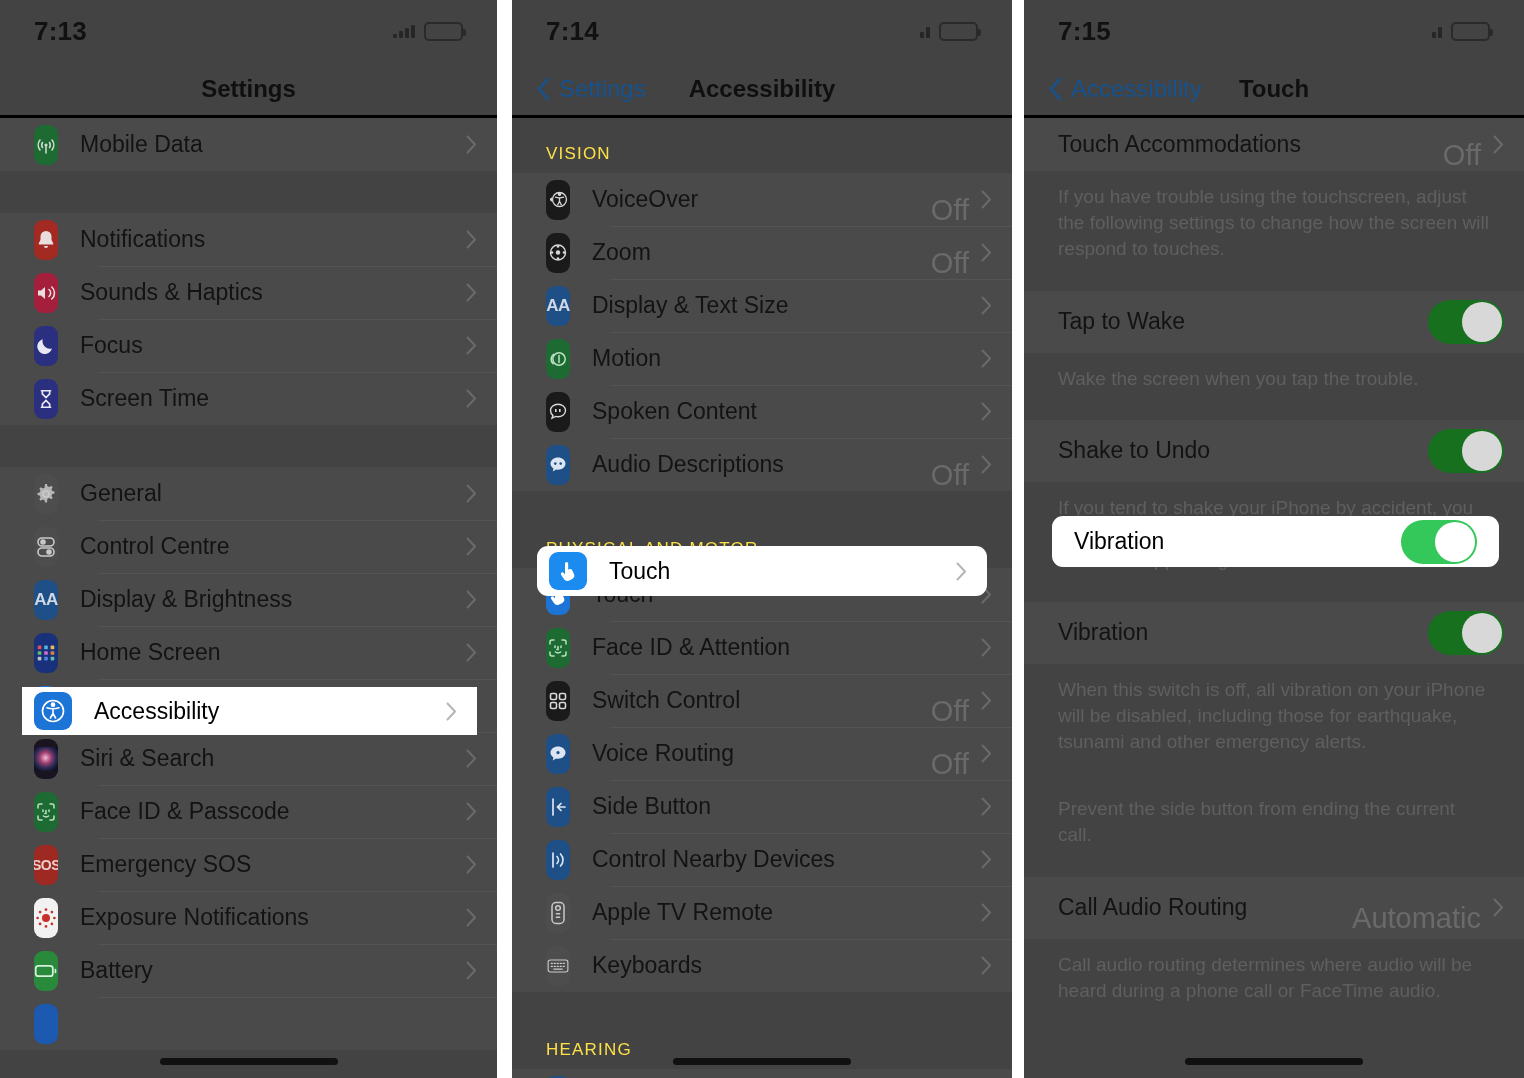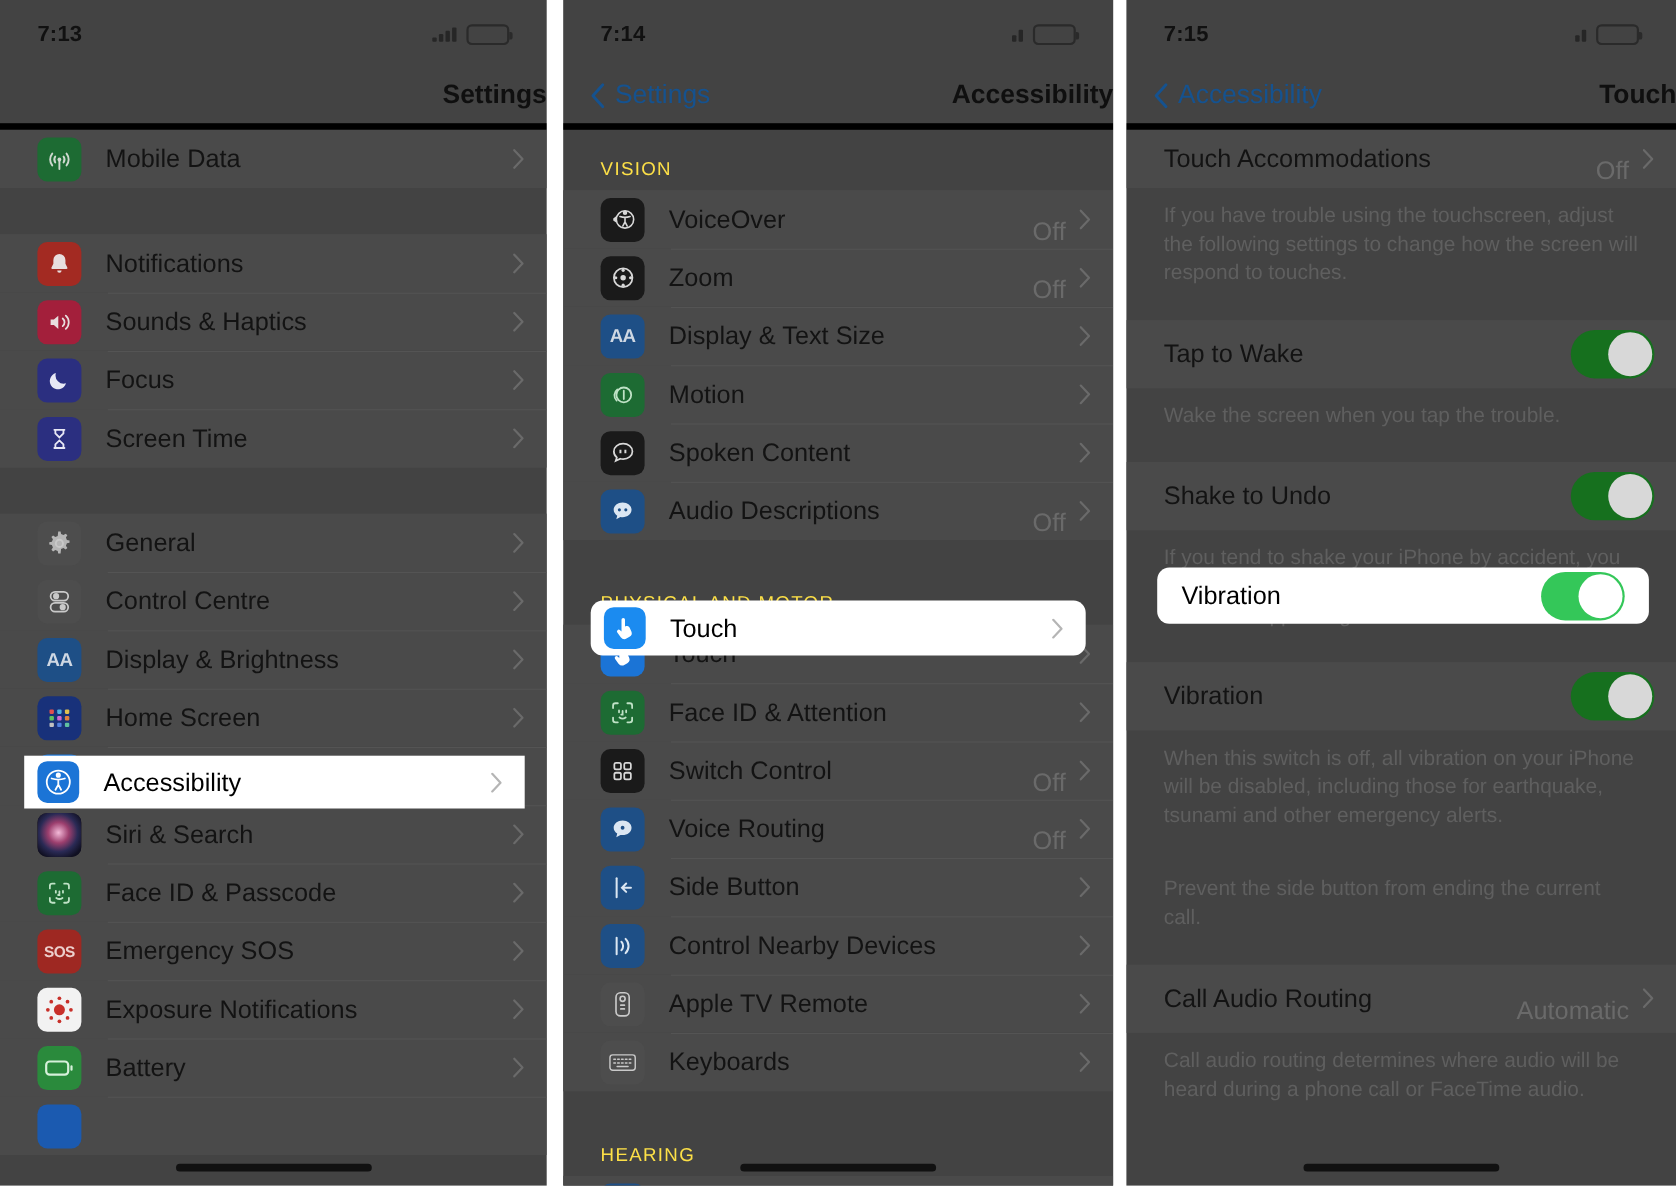--- a/index.html
+++ b/index.html
@@ -34,21 +34,21 @@
   
   .statusbar {
     position: relative;
     height: 62px;
     display: flex;
     align-items: center;
     padding: 0 34px;
     color: #0d0d0d;
   }
   .sb-time {
-    font-size: 20px;
+    font-size: 26px;
     font-weight: bold;
     letter-spacing: 0.2px;
     color: #111;
   }
   .sb-right {
     margin-left: auto;
     display: flex;
     align-items: center;
     gap: 9px;
   }
@@ -77,22 +77,22 @@
     border-radius: 0 2px 2px 0;
   }
   .batt .fill { height: 100%; background: #141414; border-radius: 2px; }
 
   
   .navbar {
     position: relative;
     height: 56px;
     display: flex;
     align-items: center;
-    justify-content: flex-end;
-    border-bottom: 6px solid #000000;
+    justify-content: center;
+    border-bottom: 3px solid #000000;
   }
   .nav-title {
     font-size: 24px;
     font-weight: bold;
     color: #0f0f0f;
   }
   .nav-back {
     position: absolute;
     left: 24px;
     top: 50%;
@@ -133,40 +133,40 @@
   .row + .row::before {
     content: "";
     position: absolute;
     left: 98px; right: 0; top: 0;
     height: 1px;
     background: #545454;
   }
   .row.plain { padding-left: 34px; }
 
   .ico {
-    width: 40px; height: 40px;
+    width: 24px; height: 40px;
     border-radius: 9px;
     margin-right: 22px;
     display: flex;
     align-items: center;
     justify-content: center;
     flex: 0 0 auto;
     overflow: hidden;
   }
   .ico svg { display: block; }
   .ico .txt { font-size: 17px; font-weight: bold; color: #cfd8e3; letter-spacing: -0.5px;}
 
   .label {
     font-size: 23px;
     color: #131313;
     white-space: nowrap;
   }
   .val {
     margin-left: auto;
-    font-size: 23px;
+    font-size: 29px;
     color: #6a6a6a;
     padding-right: 12px;
     white-space: nowrap;
     margin-top: 22px;
   }
   .chev {
     margin-left: auto;
     width: 11px; height: 19px;
     flex: 0 0 auto;
   }

